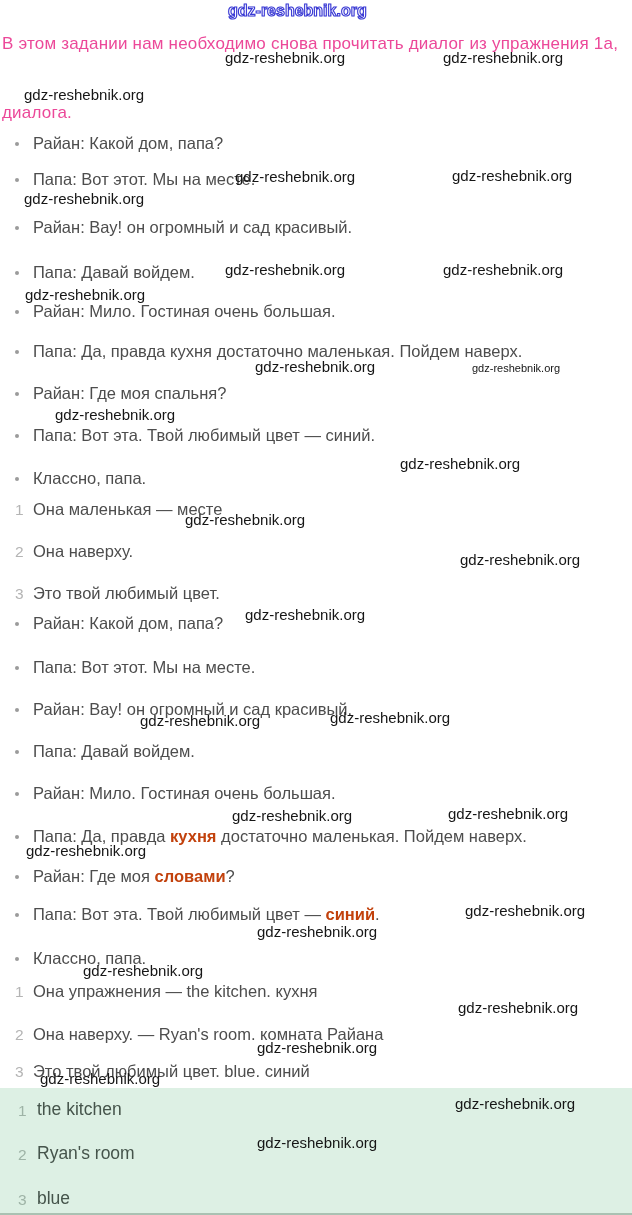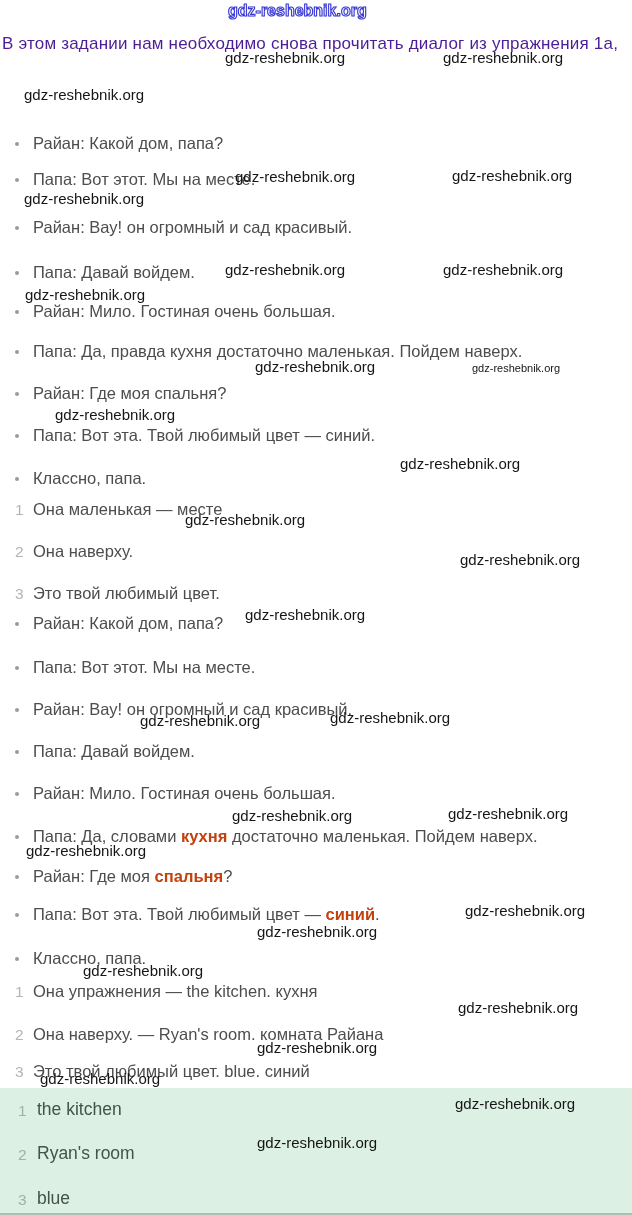--- a/index.html
+++ b/index.html
@@ -12,21 +12,21 @@
     color:#4d4d4d;
   }
   
   .row{
     position:absolute;left:0;width:632px;
     display:flex;align-items:flex-start;
     font-size:16.5px;line-height:1.25;color:#4d4d4d;
   }
   .introline{
     position:absolute;left:2px;width:630px;
-    font-size:17px;letter-spacing:.2px;line-height:1.25;color:#4c1d95;
+    font-size:17px;letter-spacing:.2px;line-height:1.25;color:#ec4899;
   }
   .marker{flex:none;width:18px;margin-left:15px;display:flex;align-items:center;}
   .dot{width:4px;height:4px;border-radius:50%;background:#9b9b9b;margin-top:9px;}
   .num{color:#b4b4b4;font-size:15.5px;padding-top:1px;}
   .txt{flex:1;padding-right:18px;}
   .bw{font-weight:700;color:#c2410c;}
   
   .wm{
     position:absolute;white-space:nowrap;
     font-family:"Liberation Sans", sans-serif;
@@ -53,20 +53,21 @@
   }
 </style>
 </head>
 <body>
 
 <div id="page">
 
   <div class="wm wm-blue" style="left:228px;top:2px;">gdz-reshebnik.org</div>
 
   <div class="introline" style="top:33px;">В этом задании нам необходимо снова прочитать диалог из упражнения 1a,</div>
+  <div class="introline" style="top:102px;">диалога.</div>
 
   <div class="row" style="top:133px;">
     <span class="marker">
         <span class="dot"></span>
       </span>
     <span class="txt">Райан: Какой дом, папа?</span>
   </div>
   <div class="row" style="top:169px;">
     <span class="marker">
         <span class="dot"></span>
@@ -156,27 +157,27 @@
   <div class="row" style="top:783px;">
     <span class="marker">
         <span class="dot"></span>
       </span>
     <span class="txt"><span>Райан: Мило. Гостиная очень большая.</span><b class="bw"></b><span></span></span>
   </div>
   <div class="row" style="top:826px;">
     <span class="marker">
         <span class="dot"></span>
       </span>
-    <span class="txt"><span>Папа: Да, словами </span><b class="bw">кухня</b><span> достаточно маленькая. Пойдем наверх.</span></span>
+    <span class="txt"><span>Папа: Да, правда </span><b class="bw">кухня</b><span> достаточно маленькая. Пойдем наверх.</span></span>
   </div>
   <div class="row" style="top:866px;">
     <span class="marker">
         <span class="dot"></span>
       </span>
-    <span class="txt"><span>Райан: Где моя </span><b class="bw">спальня</b><span>?</span></span>
+    <span class="txt"><span>Райан: Где моя </span><b class="bw">словами</b><span>?</span></span>
   </div>
   <div class="row" style="top:904px;">
     <span class="marker">
         <span class="dot"></span>
       </span>
     <span class="txt"><span>Папа: Вот эта. Твой любимый цвет — </span><b class="bw">синий</b><span>.</span></span>
   </div>
   <div class="row" style="top:948px;">
     <span class="marker">
         <span class="dot"></span>

